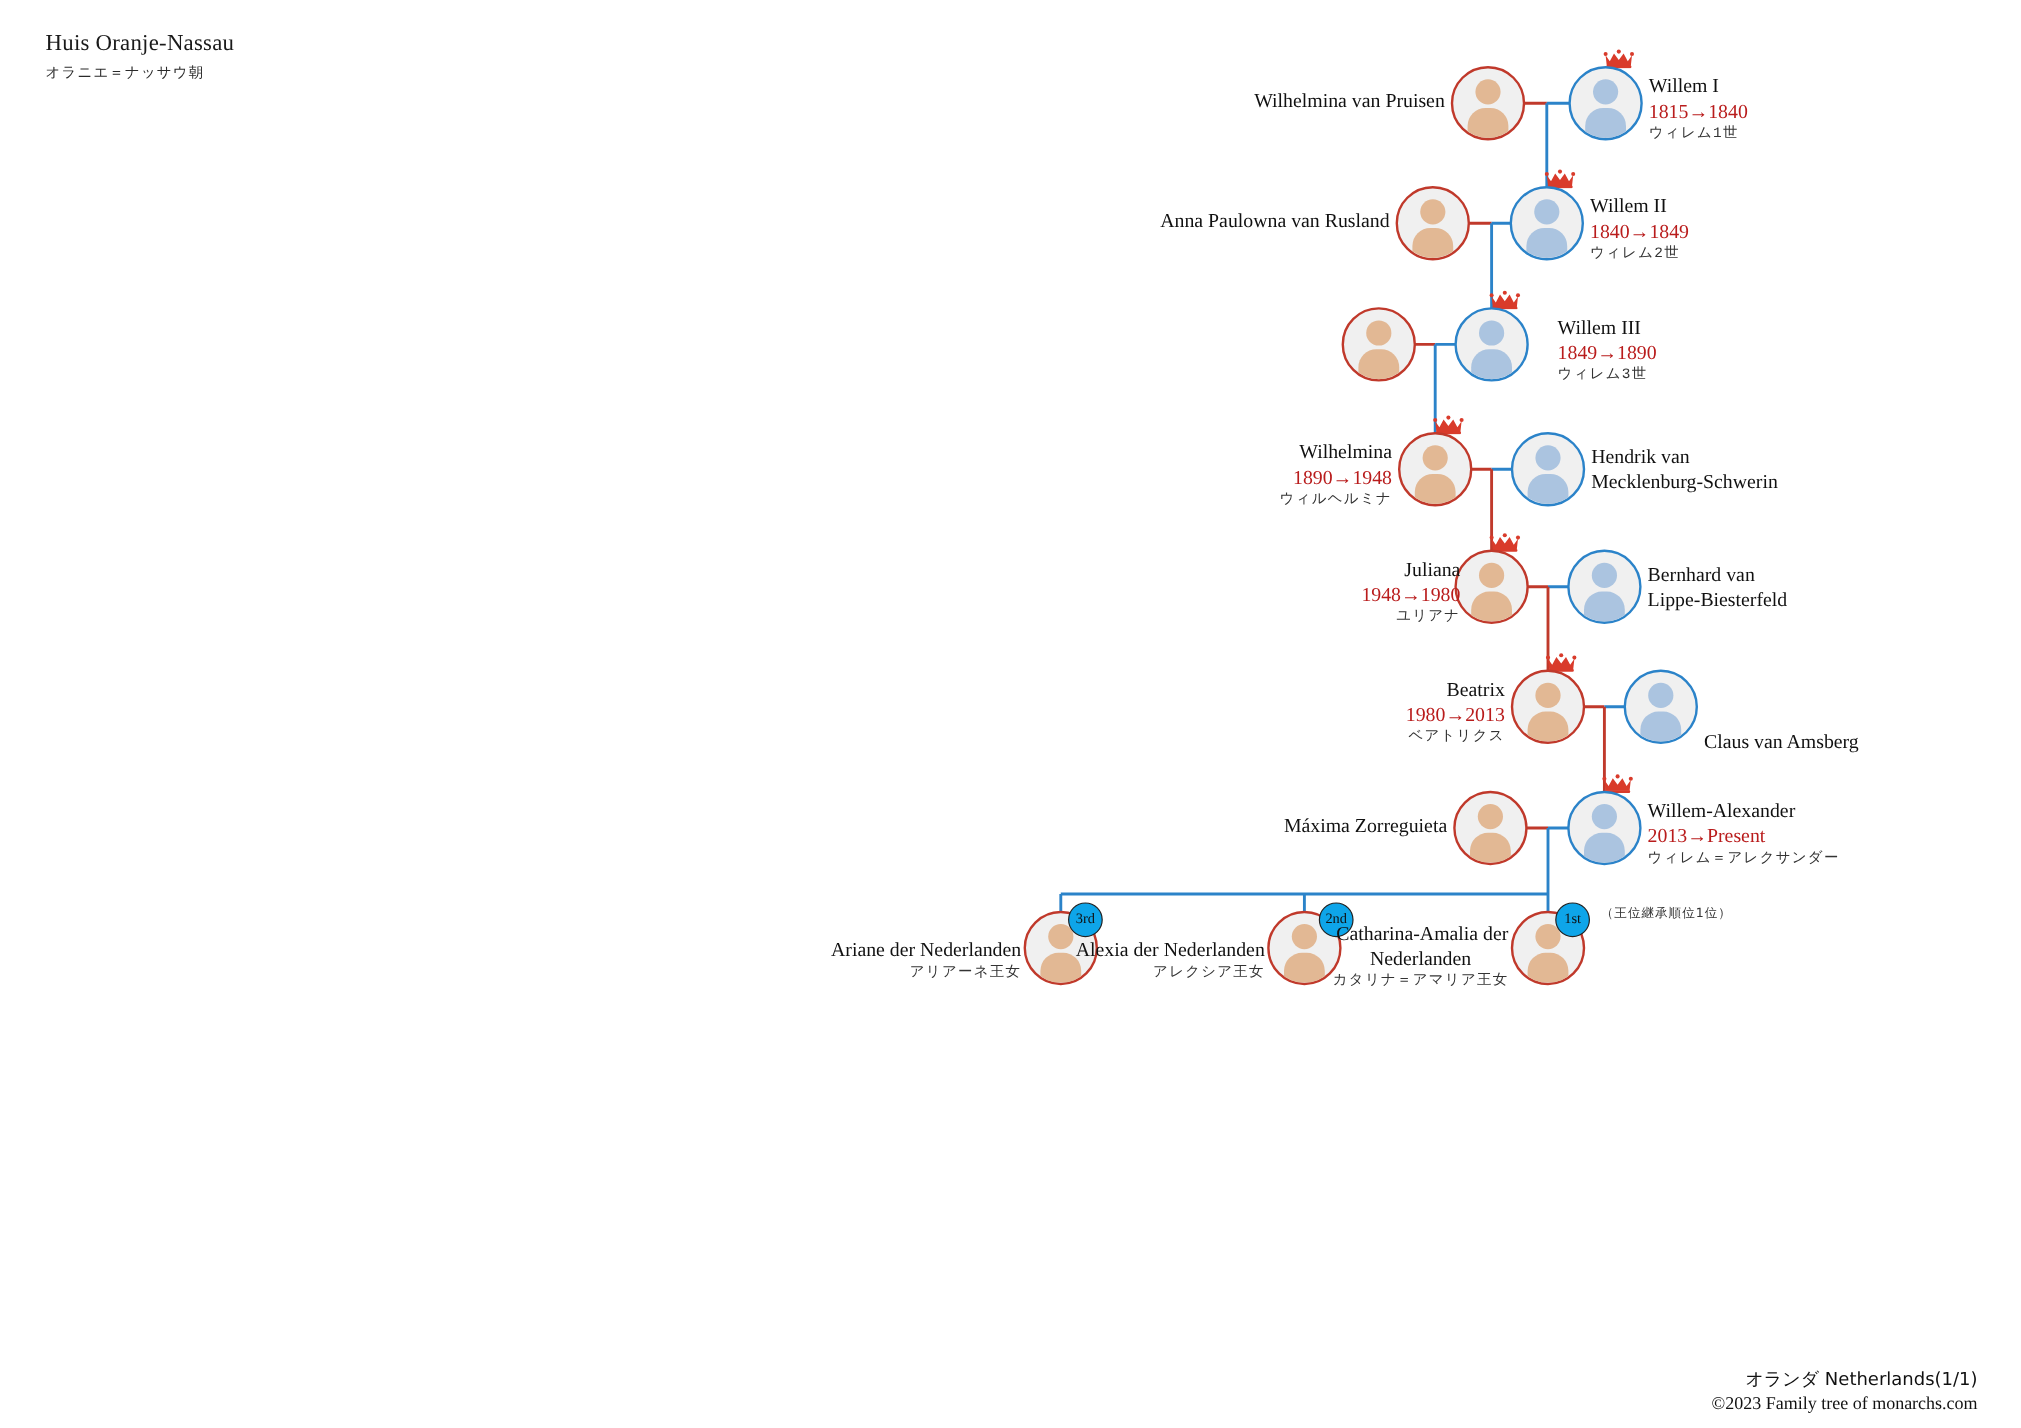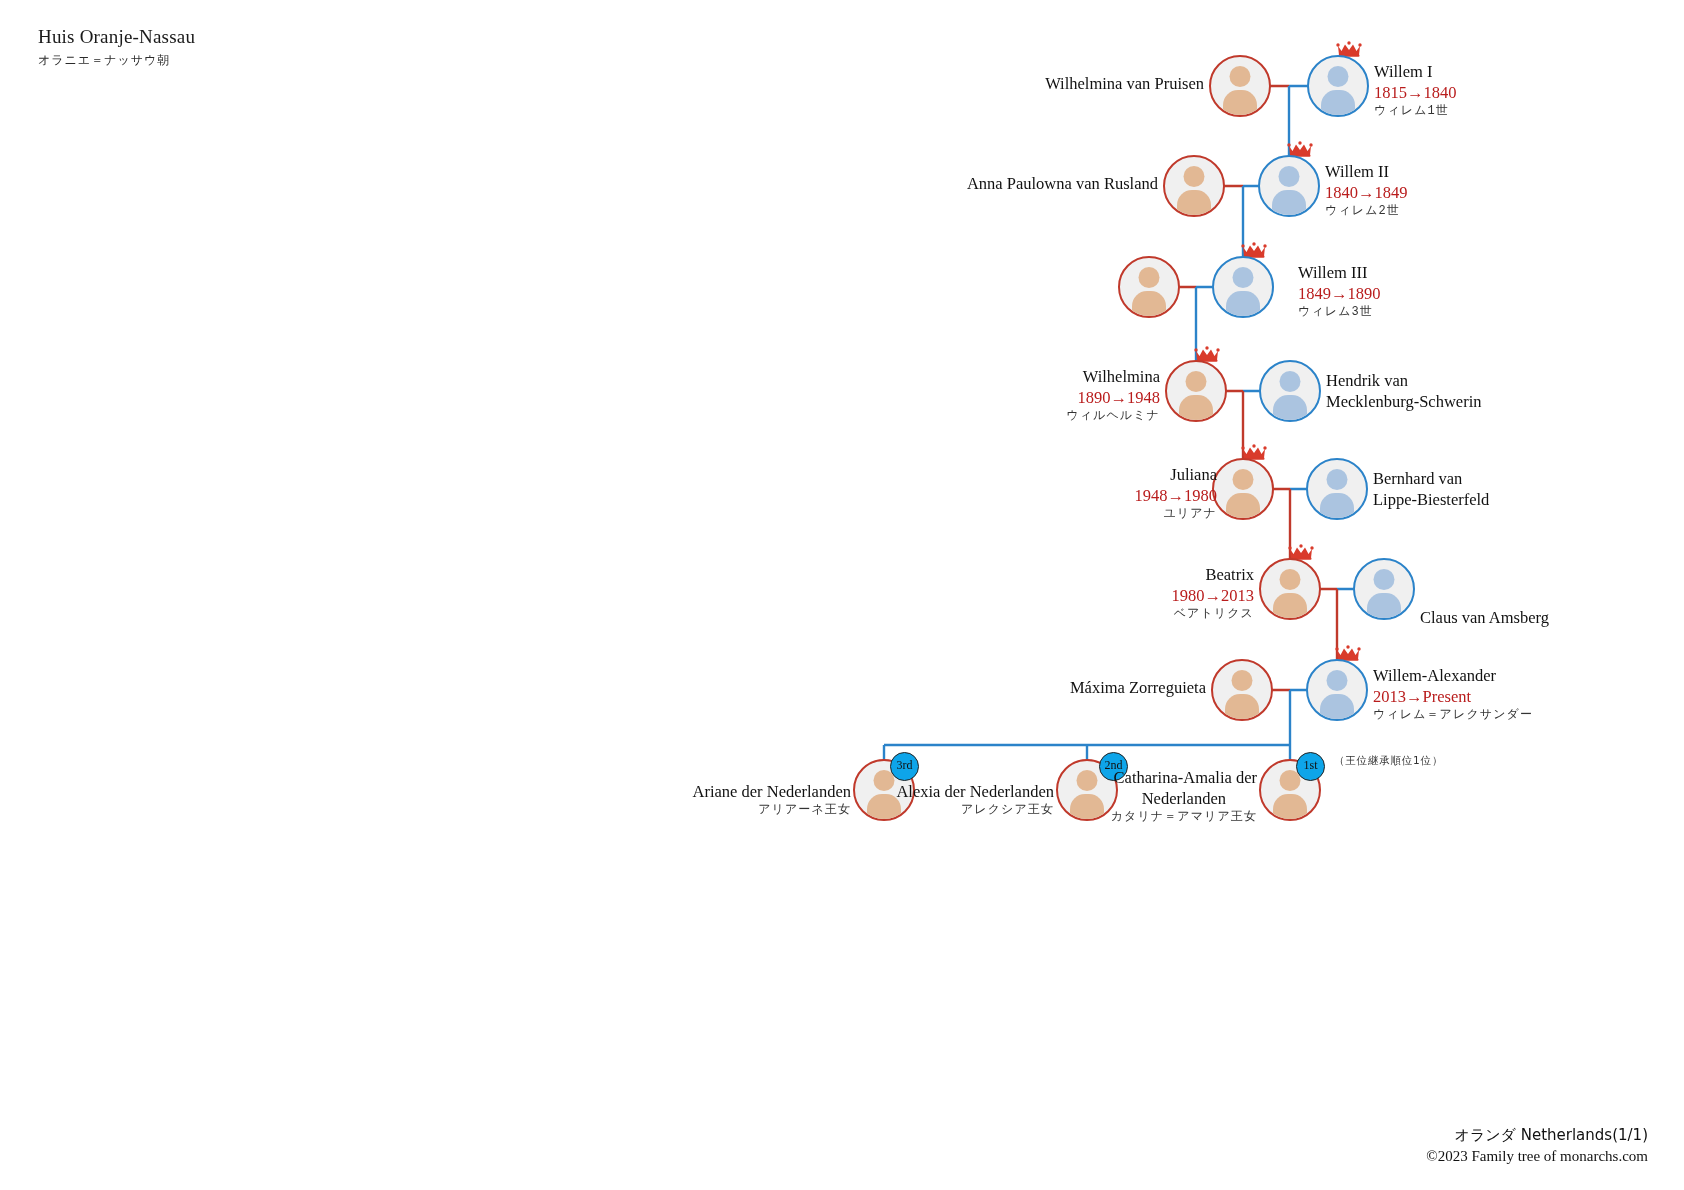--- a/index.html
+++ b/index.html
@@ -49,21 +49,21 @@
   
   .ord{position:absolute;width:27px;height:27px;border-radius:50%;
     border:1.3px solid #222;background:#0ea5e9;
     font-size:12px;line-height:25px;text-align:center;color:#111;}
 
   
   .note{position:absolute;font-size:10.5px;color:#333;letter-spacing:.8px;
     font-family:"DejaVu Sans","Liberation Sans",sans-serif;white-space:nowrap;}
 
   
-  #footer{position:absolute;right:36px;bottom:22px;text-align:right;}
+  #footer{position:absolute;right:36px;bottom:8px;text-align:right;}
   #footer div{font-size:15px;color:#111;line-height:1.45;}
   #footer .jpf{font-family:"DejaVu Sans","Liberation Sans",serif;}
 </style>
 </head>
 <body>
 
 <div id="canvas">
 
   <div id="title">
     <div class="t-main">Huis Oranje-Nassau</div>

